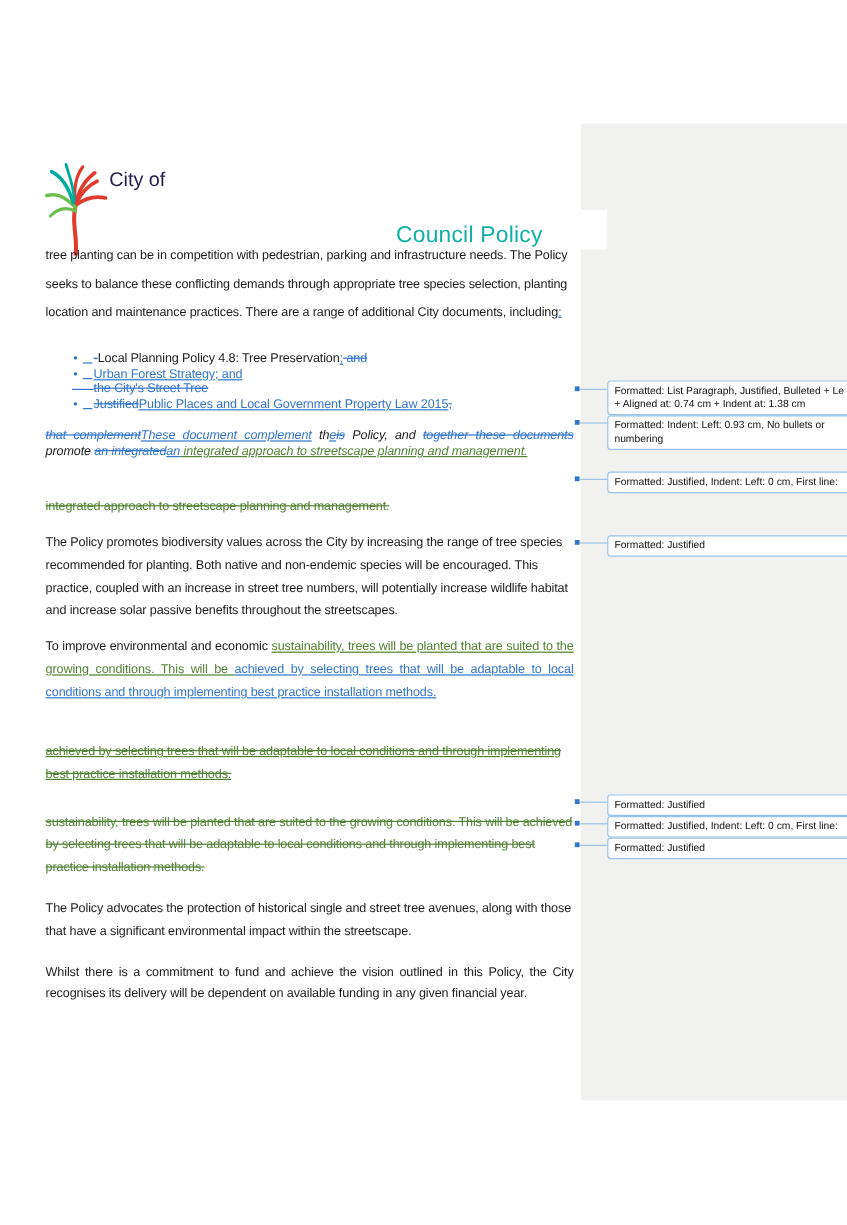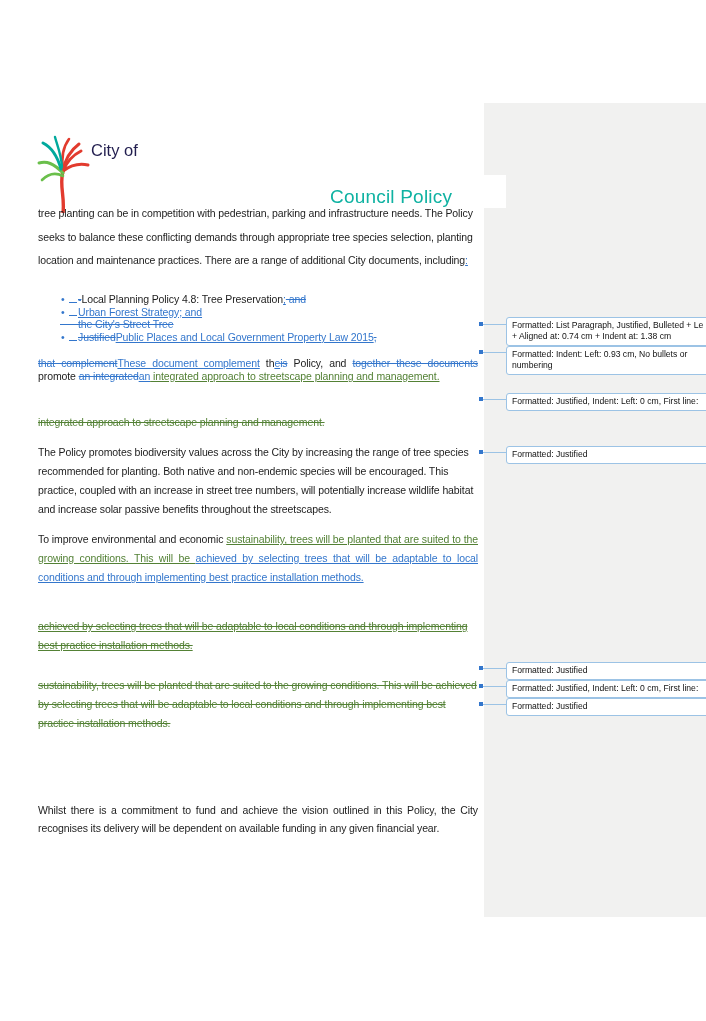--- a/index.html
+++ b/index.html
@@ -17,21 +17,21 @@
   .logo-text { position:absolute; left:52px; top:8px; color:var(--brand-navy); }
   .logo-cityof { font-size:16.5px; font-weight:400; padding-left:3px; letter-spacing:0; }
   .logo-wanneroo { font-size:29px; font-weight:700; letter-spacing:-0.6px; margin-top:-2px; }
   .doc-title { position:absolute; left:330px; top:186px; font-size:19px; color:var(--accent-teal); letter-spacing:0.2px; }
 
   
   .para { position:absolute; left:38px; width:440px; font-size:10.5px; letter-spacing:-0.1px; color:#1c1c1c; }
   .lh24 { line-height:23.5px; }
   .lh19 { line-height:19px; }
   .lh17 { line-height:17.5px; }
-  .lh13 { line-height:13px; }
+  .lh13 { line-height:13px;font-style:italic; }
   .justify { text-align:justify; }
 
   .run.ins { color:var(--track-blue); text-decoration:underline; }
   .run.del { color:var(--track-blue); text-decoration:line-through; }
   .run.move-to { color:var(--move-green); text-decoration:underline; }
   .run.move-from { color:var(--move-green); text-decoration:line-through; }
   .run.move-from-u { color:var(--move-green); text-decoration:underline line-through; }
 
   
   .bullet-list { position:absolute; left:38px; top:293px; width:440px; font-size:10.5px; letter-spacing:-0.1px; color:#1c1c1c; }
@@ -107,20 +107,21 @@
   <div class="para lh19" style="top:413px;"><span class="run move-from">integrated approach to streetscape planning and management.</span></div>
 
   <div class="para lh19" style="top:443px;"><span class="run normal">The Policy promotes biodiversity values across the City by increasing the range of tree species recommended for planting. Both native and non-endemic species will be encouraged. This practice, coupled with an increase in street tree numbers, will potentially increase wildlife habitat and increase solar passive benefits throughout the streetscapes.</span></div>
 
   <div class="para lh19 justify" style="top:530px;"><span class="run normal">To improve environmental and economic </span><span class="run move-to">sustainability, trees will be planted that are suited to the growing conditions. This will be </span><span class="run ins">achieved by selecting trees that will be adaptable to local conditions and through implementing best practice installation methods.</span></div>
 
   <div class="para lh19" style="top:617px;"><span class="run move-from-u">achieved by selecting trees that will be adaptable to local conditions and through implementing best practice installation methods.</span></div>
 
   <div class="para lh19" style="top:676px;"><span class="run move-from">sustainability, trees will be planted that are suited to the growing conditions. This will be achieved by selecting trees that will be adaptable to local conditions and through implementing best practice installation methods.</span></div>
 
+  <div class="para lh19" style="top:748px;"><span class="run normal">The Policy advocates the protection of historical single and street tree avenues, along with those that have a significant environmental impact within the streetscape.</span></div>
 
   <div class="para lh17 justify" style="top:802px;"><span class="run normal">Whilst there is a commitment to fund and achieve the vision outlined in this Policy, the City recognises its delivery will be dependent on available funding in any given financial year.</span></div>
 
   <span class="anchor-dot" style="top:322px;"></span>
   <span class="anchor-dot" style="top:350px;"></span>
   <span class="anchor-dot" style="top:397px;"></span>
   <span class="anchor-dot" style="top:450px;"></span>
   <span class="anchor-dot" style="top:666px;"></span>
   <span class="anchor-dot" style="top:684px;"></span>
   <span class="anchor-dot" style="top:702px;"></span>

